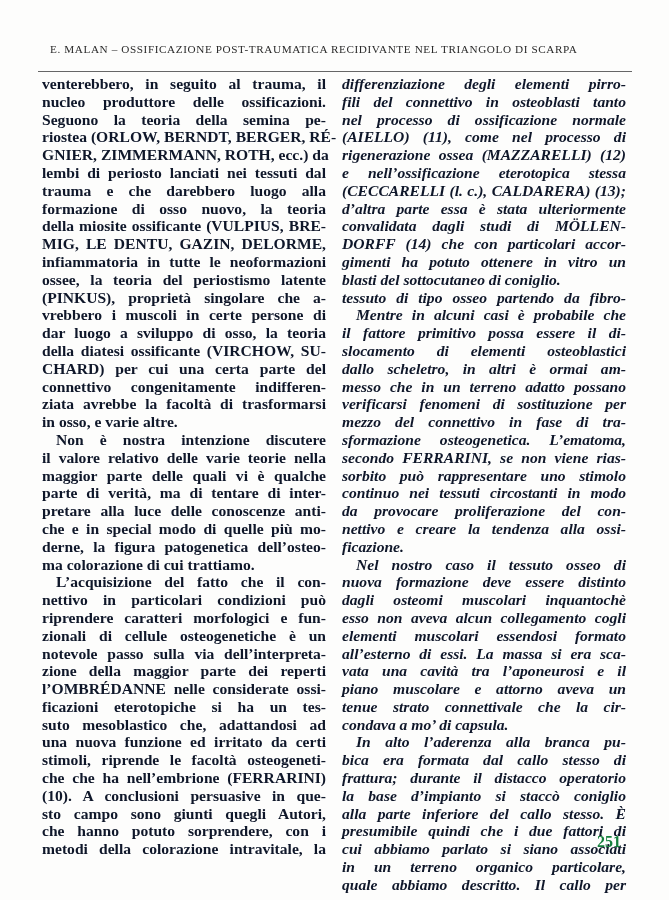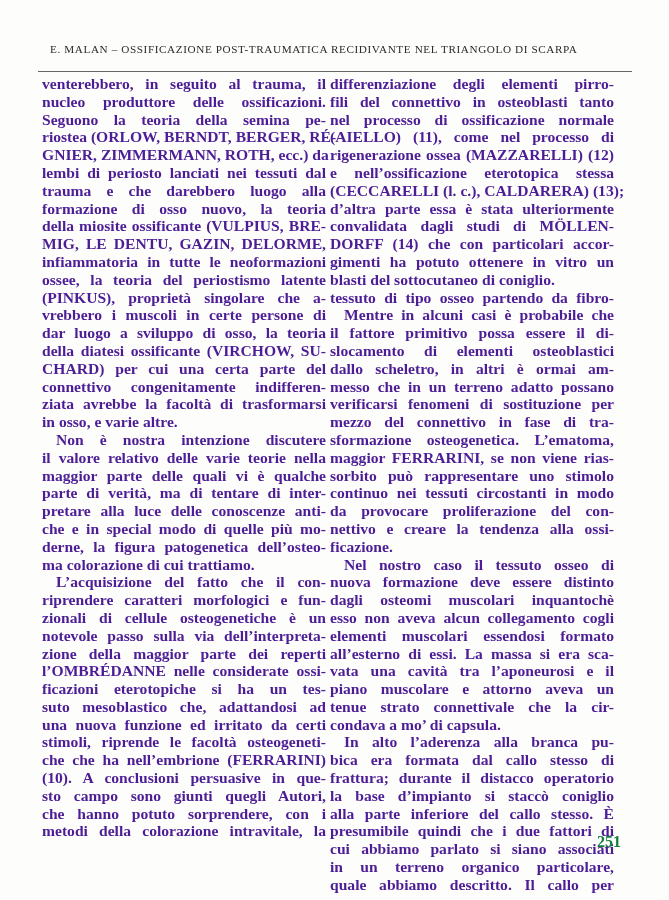--- a/index.html
+++ b/index.html
@@ -11,24 +11,24 @@
     position:absolute; left:38px; top:43px; width:594px;
     font-family:"Liberation Serif", serif; font-size:11.2px; letter-spacing:0.6px;
     color:#2a2a2a; white-space:nowrap; text-align:justify;margin-left:12px;
   }
   .header-rule {
     position:absolute; left:38px; top:71px; width:594px; height:1px; background:#666;
   }
   .col {
     position:absolute; top:75px; width:284px;
     font-family:"Liberation Serif", serif; font-size:15.6px; line-height:17.8px;
-    font-weight:bold; color:#4c1d95;
+    font-weight:bold; color:#0f172a;
   }
   .col.left { left:42px; }
-  .col.right { left:330px; width:284px; }
+  .col.right { left:342px; width:284px;font-style:italic; }
   .line {
     display:block; height:17.8px; white-space:nowrap; text-align:justify; text-align-last:justify;
     overflow:visible;
   }
   .line.last { text-align-last:left; }
   .line.indent { text-indent:14px; }
   .page-number {
     position:absolute; left:597px; top:833px;
     font-family:"Liberation Serif", serif; font-size:16px; font-weight:bold; color:#15803d;
   }
@@ -62,20 +62,21 @@
     <span class="line last">in osso, e varie altre.</span>
     <span class="line indent">Non è nostra intenzione discutere</span>
     <span class="line">il valore relativo delle varie teorie nella</span>
     <span class="line">maggior parte delle quali vi è qualche</span>
     <span class="line">parte di verità, ma di tentare di inter-</span>
     <span class="line">pretare alla luce delle conoscenze anti-</span>
     <span class="line">che e in special modo di quelle più mo-</span>
     <span class="line">derne, la figura patogenetica dell’osteo-</span>
     <span class="line last">ma colorazione di cui trattiamo.</span>
     <span class="line indent">L’acquisizione del fatto che il con-</span>
+    <span class="line">nettivo in particolari condizioni può</span>
     <span class="line">riprendere caratteri morfologici e fun-</span>
     <span class="line">zionali di cellule osteogenetiche è un</span>
     <span class="line">notevole passo sulla via dell’interpreta-</span>
     <span class="line">zione della maggior parte dei reperti</span>
     <span class="line">l’OMBRÉDANNE nelle considerate ossi-</span>
     <span class="line">ficazioni eterotopiche si ha un tes-</span>
     <span class="line">suto mesoblastico che, adattandosi ad</span>
     <span class="line">una nuova funzione ed irritato da certi</span>
     <span class="line">stimoli, riprende le facoltà osteogeneti-</span>
     <span class="line">che che ha nell’embrione (FERRARINI)</span>
@@ -99,21 +100,21 @@
     <span class="line last">blasti del sottocutaneo di coniglio.</span>
     <span class="line">tessuto di tipo osseo partendo da fibro-</span>
     <span class="line indent">Mentre in alcuni casi è probabile che</span>
     <span class="line">il fattore primitivo possa essere il di-</span>
     <span class="line">slocamento di elementi osteoblastici</span>
     <span class="line">dallo scheletro, in altri è ormai am-</span>
     <span class="line">messo che in un terreno adatto possano</span>
     <span class="line">verificarsi fenomeni di sostituzione per</span>
     <span class="line">mezzo del connettivo in fase di tra-</span>
     <span class="line">sformazione osteogenetica. L’ematoma,</span>
-    <span class="line">maggior FERRARINI, se non viene rias-</span>
+    <span class="line">secondo FERRARINI, se non viene rias-</span>
     <span class="line">sorbito può rappresentare uno stimolo</span>
     <span class="line">continuo nei tessuti circostanti in modo</span>
     <span class="line">da provocare proliferazione del con-</span>
     <span class="line">nettivo e creare la tendenza alla ossi-</span>
     <span class="line last">ficazione.</span>
     <span class="line indent">Nel nostro caso il tessuto osseo di</span>
     <span class="line">nuova formazione deve essere distinto</span>
     <span class="line">dagli osteomi muscolari inquantochè</span>
     <span class="line">esso non aveva alcun collegamento cogli</span>
     <span class="line">elementi muscolari essendosi formato</span>

